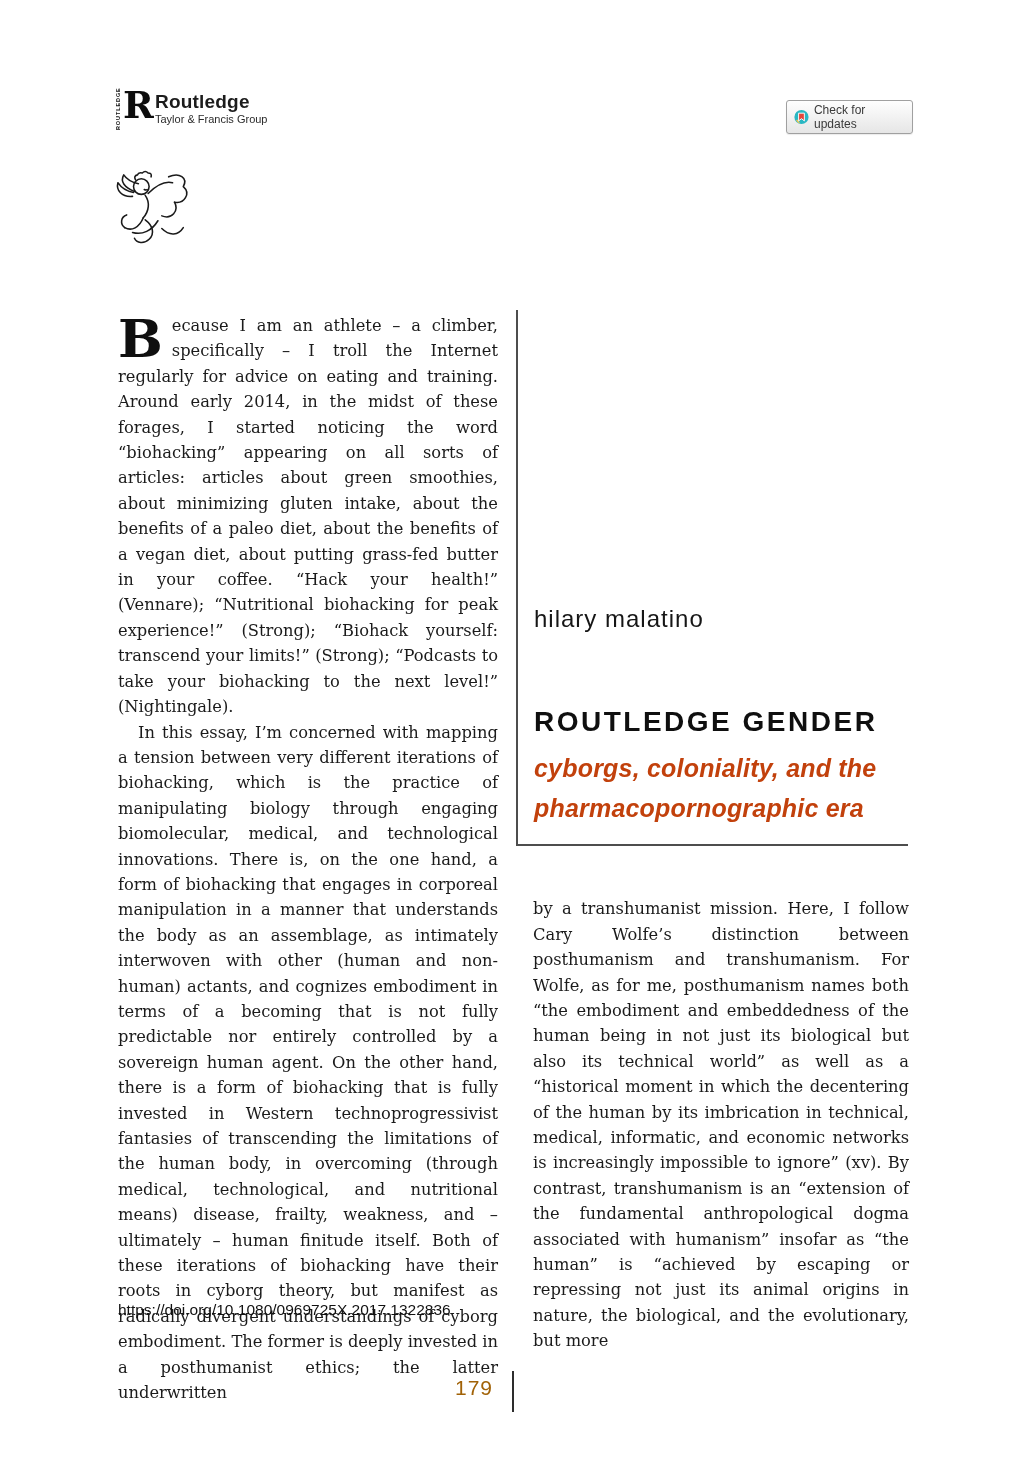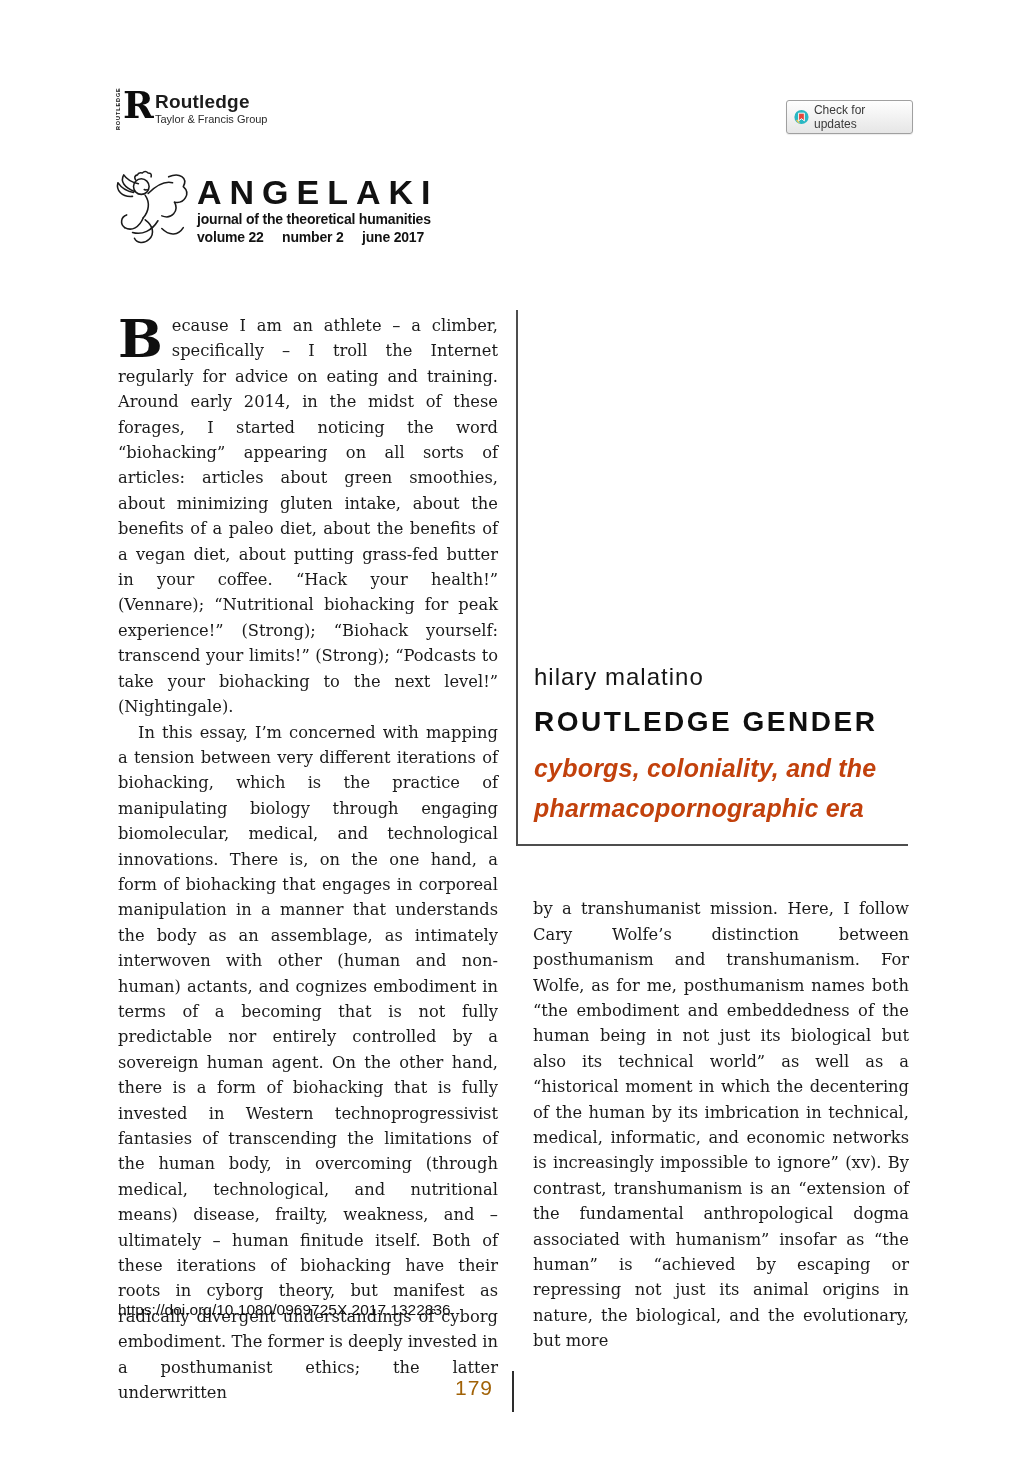--- a/index.html
+++ b/index.html
@@ -35,21 +35,21 @@
             text-align:justify;color:#1b1b1b;}
   .left-col{position:absolute;left:118px;top:313px;width:380px;}
   .left-col p{margin:0;}
   .para-indent{text-indent:20px;}
   .drop-cap{float:left;font-size:53px;line-height:40px;padding-top:5px;margin-right:9px;
             font-weight:bold;font-family:"DejaVu Serif",serif;color:#0f0f0f;}
   .right-col{position:absolute;left:533px;top:880px;width:376px;}
   .rule-v{position:absolute;left:516px;top:310px;width:1.5px;height:535px;background:#4d4d4d;}
   .rule-h{position:absolute;left:516px;top:844px;width:392px;height:1.5px;background:#4d4d4d;}
   
-  .author{position:absolute;left:534px;top:663px;font-size:24px;font-weight:400;
+  .author{position:absolute;left:534px;top:605px;font-size:24px;font-weight:400;
           letter-spacing:1px;color:#161616;text-align:right;}
   .a-title{position:absolute;left:534px;top:706px;font-size:28px;font-weight:800;
            letter-spacing:2.5px;color:#0f0f0f;}
   .a-sub{position:absolute;left:534px;top:748px;width:378px;font-size:25px;font-weight:bold;
          font-style:italic;line-height:40px;letter-spacing:0.2px;color:#c2410c;}
   
   .footer{position:absolute;left:118px;top:1298px;width:800px;font-size:15.5px;
           line-height:21.5px;color:#111;}
   .doi{margin-top:1px;}
   .page-num{position:absolute;left:455px;top:1376px;font-size:21px;letter-spacing:1px;color:#a16207;}
@@ -88,25 +88,20 @@
     <path d="M31 26 C36 33 35 42 29 49"></path>
     <path d="M34 24 C43 15 51 11 59 13"></path>
     <path d="M55 7 C66 2 75 8 70 17 C78 24 71 35 61 33"></path>
     <path d="M61 33 C66 42 58 51 48 47"></path>
     <path d="M29 49 C25 59 17 63 10 59"></path>
     <path d="M10 59 C5 55 6 48 12 46"></path>
     <path d="M31 51 C39 57 41 65 35 71 C30 76 22 75 20 70"></path>
     <path d="M44 52 C38 62 28 67 18 64"></path>
     <path d="M48 60 C56 68 65 67 70 59"></path>
   </svg>
-  <div class="m-text">
-    <div class="m-name">ANGELAKI</div>
-    <div class="m-sub">journal of the theoretical humanities</div>
-    <div class="m-issue">volume 22     number 2     june 2017</div>
-  </div>
 </div>
 
 <div class="rule-v"></div>
 <div class="rule-h"></div>
 
 <div class="left-col serifcol">
   <p><span class="drop-cap">B</span><span>ecause I am an athlete – a climber, specifically – I troll the Internet regularly for advice on eating and training. Around early 2014, in the midst of these forages, I started noticing the word “biohacking” appearing on all sorts of articles: articles about green smoothies, about minimizing gluten intake, about the benefits of a paleo diet, about the benefits of a vegan diet, about putting grass-fed butter in your coffee. “Hack your health!” (Vennare); “Nutritional biohacking for peak experience!” (Strong); “Biohack yourself: transcend your limits!” (Strong); “Podcasts to take your biohacking to the next level!” (Nightingale).</span></p>
   <p class="para-indent">In this essay, I’m concerned with mapping a tension between very different iterations of biohacking, which is the practice of manipulating biology through engaging biomolecular, medical, and technological innovations. There is, on the one hand, a form of biohacking that engages in corporeal manipulation in a manner that understands the body as an assemblage, as intimately interwoven with other (human and non-human) actants, and cognizes embodiment in terms of a becoming that is not fully predictable nor entirely controlled by a sovereign human agent. On the other hand, there is a form of biohacking that is fully invested in Western technoprogressivist fantasies of transcending the limitations of the human body, in overcoming (through medical, technological, and nutritional means) disease, frailty, weakness, and – ultimately – human finitude itself. Both of these iterations of biohacking have their roots in cyborg theory, but manifest as radically divergent understandings of cyborg embodiment. The former is deeply invested in a posthumanist ethics; the latter underwritten</p>
 </div>
 

